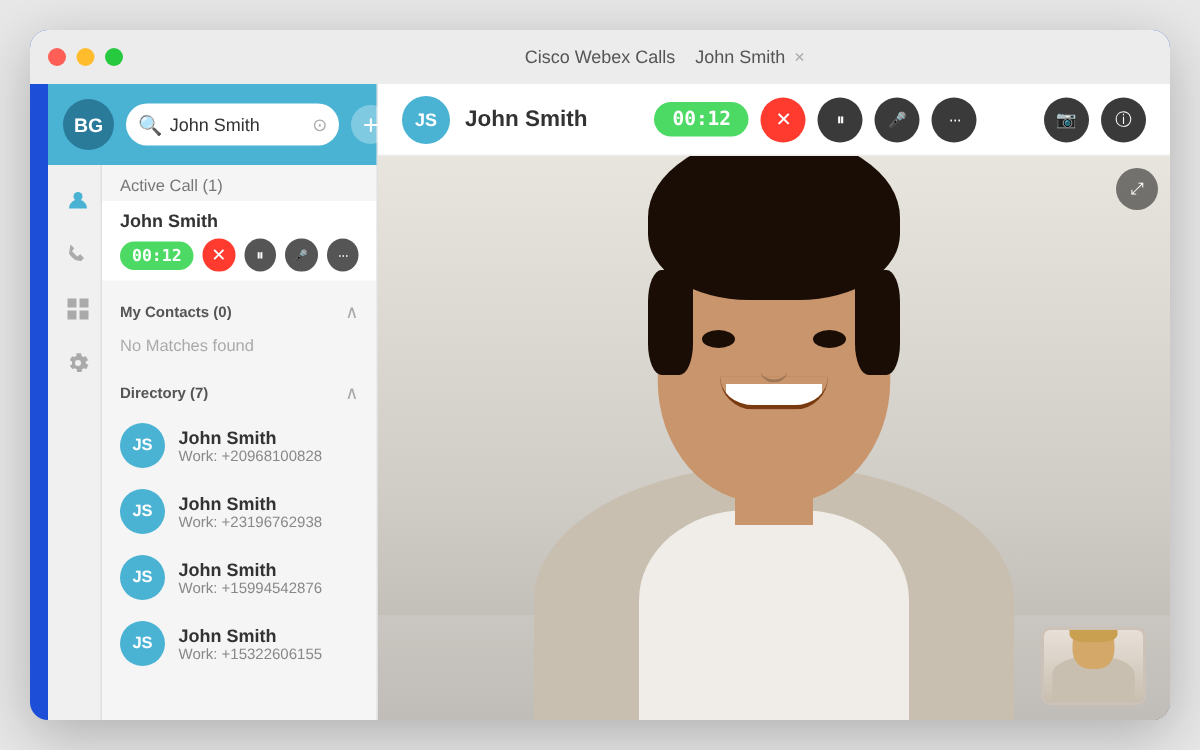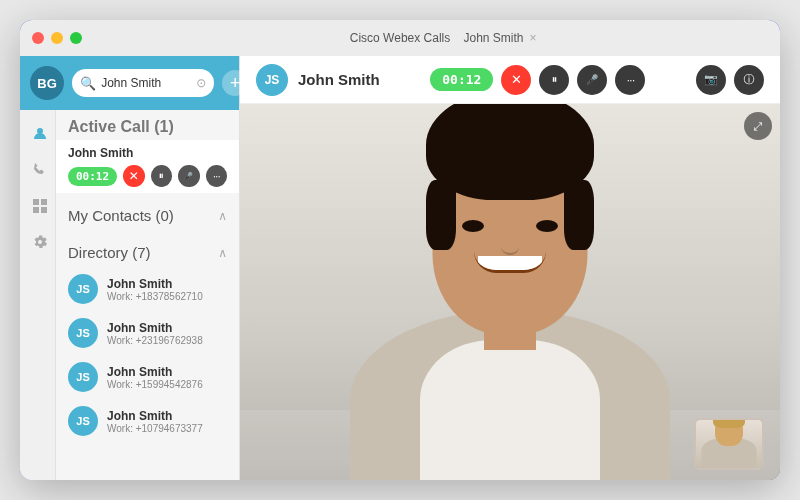--- a/index.html
+++ b/index.html
@@ -50,20 +50,21 @@
       left: 50%;
       transform: translateX(-50%);
       font-size: 12px;
       color: #555;
     }
     
     .main {
       display: flex;
       flex: 1;
       overflow: hidden;
+      margin-left: 12px;
     }
     
     .sidebar {
       width: 220px;
       background: #f5f5f5;
       display: flex;
       flex-direction: column;
       flex-shrink: 0;
       border-right: 1px solid #e0e0e0;
     }
@@ -134,23 +135,23 @@
       align-items: center;
       justify-content: center;
       color: #aaa;
       font-size: 16px;
       cursor: pointer;
       margin-left: 4px;
     }
     .nav-icon.active { color: #4ab3d4; }
     .section-header {
       padding: 8px 12px 4px;
-      font-size: 16px;
+      font-size: 11px;
       color: #777;
-      font-weight: 700;
+      font-weight: 400;
     }
     .active-call-item {
       padding: 6px 12px;
       background: white;
       margin: 0 0 4px;
     }
     .call-name {
       font-size: 12px;
       font-weight: 600;
       color: #333;
@@ -198,23 +199,23 @@
       padding: 4px 0;
     }
     .section-row {
       display: flex;
       align-items: center;
       justify-content: space-between;
       padding: 6px 12px;
       cursor: pointer;
     }
     .section-row-label {
-      font-size: 15px;
+      font-size: 10px;
       color: #555;
-      font-weight: 400;
+      font-weight: 700;
     }
     .section-chevron {
       color: #aaa;
       font-size: 12px;
     }
     .no-matches {
       padding: 4px 12px;
       font-size: 11px;
       color: #aaa;
     }
@@ -497,54 +498,55 @@
               <div class="btn-ctrl" style="font-size:8px;">🎤</div>
               <div class="btn-ctrl" style="letter-spacing:-1px;">···</div>
             </div>
           </div>
 
           <div class="contacts-section">
             <div class="section-row">
               <span class="section-row-label">My Contacts (0)</span>
               <span class="section-chevron">∧</span>
             </div>
+            <div class="no-matches">No Matches found</div>
           </div>
 
           <div class="contacts-section">
             <div class="section-row">
               <span class="section-row-label">Directory (7)</span>
               <span class="section-chevron">∧</span>
             </div>
 
             <div class="directory-item">
               <div class="dir-avatar">JS</div>
               <div class="dir-info">
                 <span class="dir-name">John Smith</span>
-                <span class="dir-phone">Work: +18378562710</span>
+                <span class="dir-phone">Work: +20968100828</span>
               </div>
             </div>
             <div class="directory-item">
               <div class="dir-avatar">JS</div>
               <div class="dir-info">
                 <span class="dir-name">John Smith</span>
                 <span class="dir-phone">Work: +23196762938</span>
               </div>
             </div>
             <div class="directory-item">
               <div class="dir-avatar">JS</div>
               <div class="dir-info">
                 <span class="dir-name">John Smith</span>
                 <span class="dir-phone">Work: +15994542876</span>
               </div>
             </div>
             <div class="directory-item">
               <div class="dir-avatar">JS</div>
               <div class="dir-info">
                 <span class="dir-name">John Smith</span>
-                <span class="dir-phone">Work: +10794673377</span>
+                <span class="dir-phone">Work: +15322606155</span>
               </div>
             </div>
           </div>
         </div>
       </div>
     </div>
 
     <div class="right-panel">
 
       <div class="call-header">

